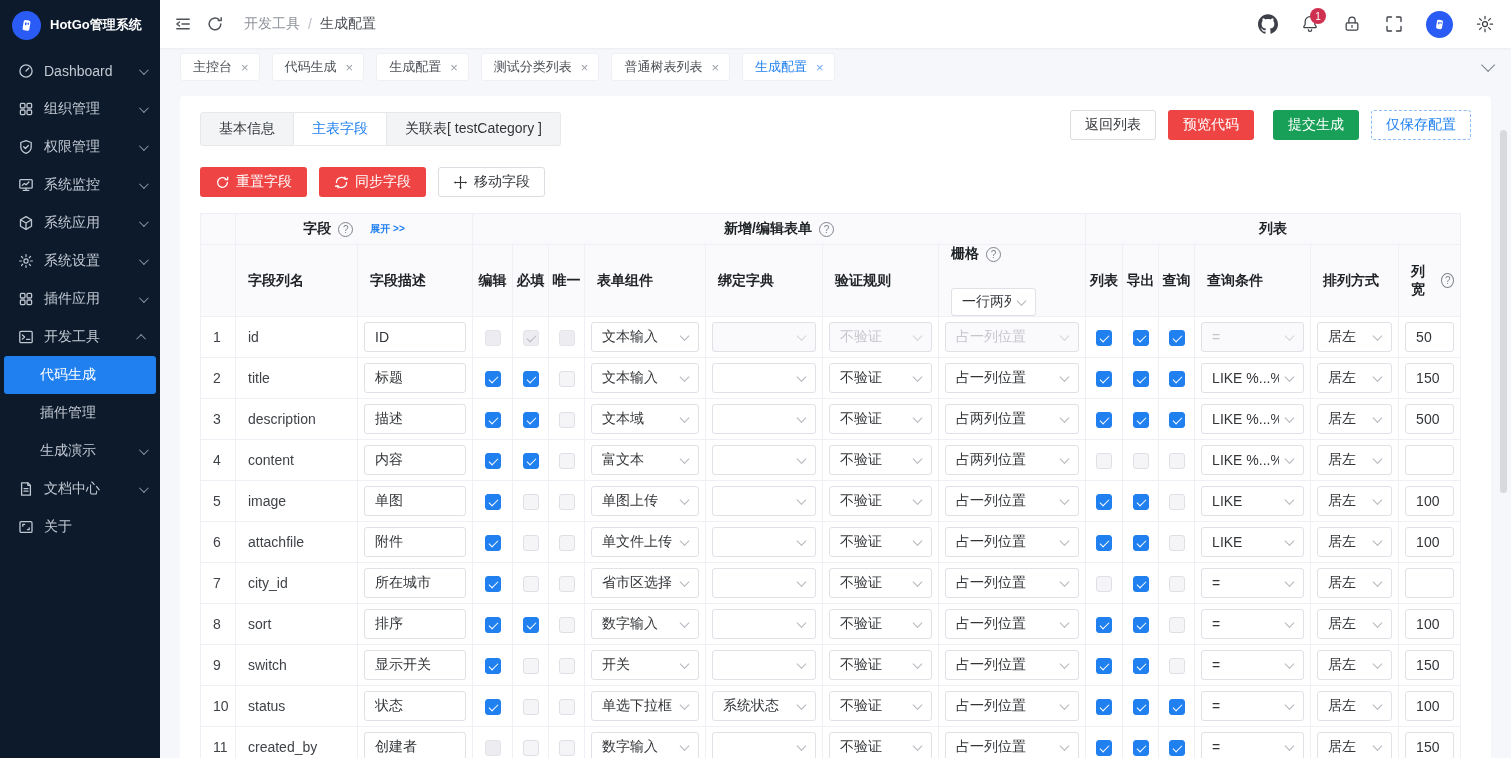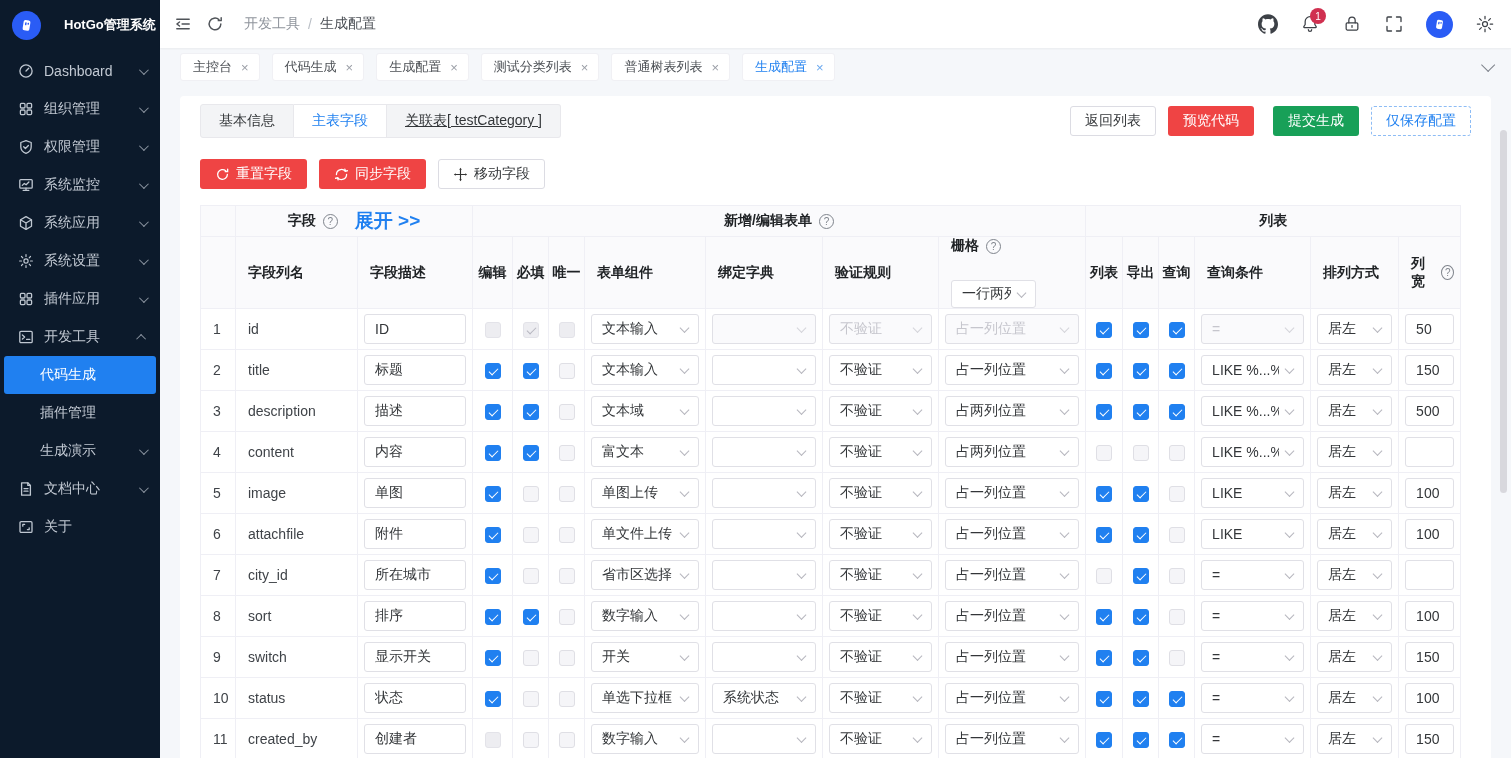--- a/index.html
+++ b/index.html
@@ -2,21 +2,21 @@
 <html><head>
 <meta charset="utf-8">
 <style>
   * { margin:0; padding:0; box-sizing:border-box; }
   html,body { width:1511px; height:758px; overflow:hidden; }
   body { font-family:"Liberation Sans","DejaVu Sans",sans-serif; font-size:14px; color:#333639; background:#f5f7fa; }
   .app { display:flex; width:1511px; height:758px; }
 
   
   .sidebar { width:160px; min-width:160px; background:#0c1a2b; color:#c2c9d3; height:758px; overflow:hidden; }
-  .logo-row { display:flex; align-items:center; gap:23px; height:50px; padding:0 12px; }
+  .logo-row { display:flex; align-items:center; gap:9px; height:50px; padding:0 12px; }
   .logo-circle { width:29px; height:29px; border-radius:50%; background:#2a5cf5; display:flex; align-items:center; justify-content:center; flex:none; }
   .brand { color:#fff; font-size:13px; font-weight:bold; white-space:nowrap; }
   .menu { padding-top:2px; }
   .menu-item { display:flex; align-items:center; height:38px; padding:0 14px 0 18px; cursor:pointer; }
   .menu-item .mi-icon { width:16px; height:16px; margin-right:10px; flex:none; color:#bfc7d1; }
   .menu-item .mi-icon svg { width:16px; height:16px; display:block; }
   .menu-item .mi-label { flex:1; font-size:14px; white-space:nowrap; overflow:hidden; }
   .chev { width:7px; height:7px; border-right:1.4px solid #8b94a0; border-bottom:1.4px solid #8b94a0; flex:none; }
   .chev.down { transform:rotate(45deg) translateY(-2px); }
   .chev.up { transform:rotate(-135deg) translateY(-2px); }
@@ -45,23 +45,23 @@
   .tab-chip .x { margin-left:9px; color:#9a9ea6; font-size:13px; line-height:1; }
   .tab-chip.active { color:#2080f0; }
   .tab-chip.active .x { color:#6aa8ef; }
   .tabbar .collapse { margin-left:auto; width:10px; height:10px; border-right:1.4px solid #7d828a; border-bottom:1.4px solid #7d828a; transform:rotate(45deg) translateY(-3px); cursor:pointer; }
 
   
   .content { flex:1; padding:10px 20px 0 20px; overflow:hidden; }
   .card { background:#fff; border-radius:4px; height:900px; padding:8px 20px 0 20px; }
   .card-top { display:flex; align-items:center; }
   .ptabs { display:flex; }
-  .ptab { height:34px; display:flex; align-items:center; padding:0 18px; font-size:14px; color:#333639; background:#f3f4f6; border:1px solid #e8e8ec; cursor:pointer; }
+  .ptab { height:34px; display:flex; align-items:center; padding:0 18px; font-size:14px; color:#333639; background:#f3f4f6; border:1px solid #e8e8ec; cursor:pointer;margin-top:8px; }
   .ptab:first-child { border-radius:3px 0 0 3px; }
-  .ptab:last-child { border-radius:0 3px 3px 0;text-decoration:underline; }
+  .ptab:last-child { border-radius:0 3px 3px 0; }
   .ptab + .ptab { border-left:none; }
   .ptab.active { background:#fff; color:#2080f0; }
   .top-actions { margin-left:auto; display:flex; gap:12px; }
   .btn { height:30px; border-radius:3px; display:inline-flex; align-items:center; padding:0 14px; font-size:14px; cursor:pointer; border:1px solid transparent; white-space:nowrap; }
   .btn-default { background:#fff; border-color:#dcdce3; color:#333639; }
   .btn-primary { background:#ef4444; color:#fff; }
   .btn-success { background:#18a058; color:#fff;margin-left:7px; }
   .btn-dashed { background:#fff; border:1px dashed #8dbcf5; color:#2080f0; }
   .btn .b-icon { width:15px; height:15px; margin-right:6px; }
   .btn .b-icon svg { width:15px; height:15px; display:block; }
@@ -69,21 +69,21 @@
   .toolbar { display:flex; gap:12px; margin-top:21px; }
 
   
   .tbl-wrap { margin-top:16px; }
   table.gen { border-collapse:collapse; table-layout:fixed; width:1260px; }
   table.gen th, table.gen td { border-right:1px solid #efeff5; border-bottom:1px solid #efeff5; }
   table.gen { border-left:1px solid #efeff5; border-top:1px solid #efeff5; }
   thead th { background:#fafafc; font-weight:bold; color:#1f2225; font-size:14px; }
   tr.group-row th { height:31px; }
   .gh-flex { display:flex; align-items:center; justify-content:center; gap:7px; }
-  .expand-link { color:#2080f0; cursor:pointer; margin-left:10px; font-weight:bold; font-size:19px; }
+  .expand-link { color:#2080f0; cursor:pointer; margin-left:10px; font-weight:bold; font-size:10px; }
   .qmark { width:15px; height:15px; border:1px solid #7f848c; border-radius:50%; color:#7f848c; font-size:10px; font-weight:normal; display:inline-flex; align-items:center; justify-content:center; }
   tr.sub-row th { height:72px; vertical-align:middle; text-align:left; padding:0 6px 0 12px; }
   tr.sub-row th.ac { text-align:center; padding:0; }
   .grid-hd { display:flex; flex-direction:column; gap:25px; align-items:flex-start; }
   .grid-hd .hd-line { display:flex; align-items:center; gap:7px; }
 
   tbody td { height:41px; padding:5px 6px; background:#fff; }
   td.c-num, td.c-name { padding:0 6px 0 12px; font-size:14px; color:#3f4348; }
   td.ctr { text-align:center; }
 

